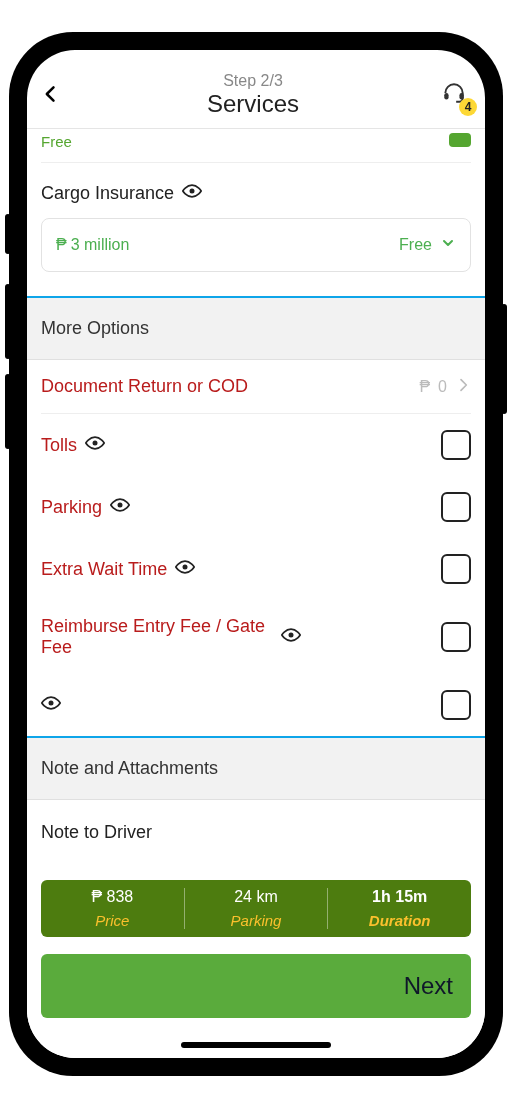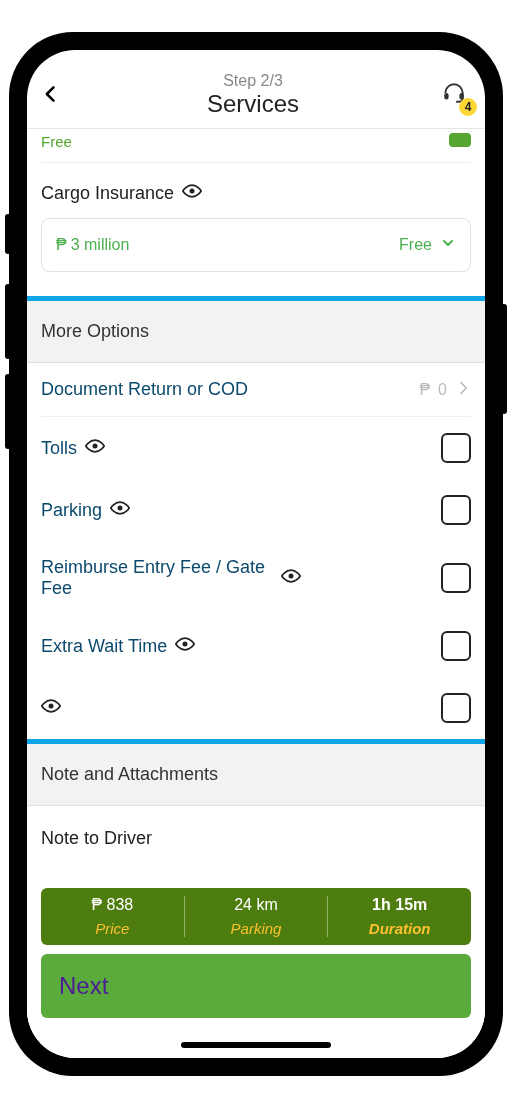--- a/index.html
+++ b/index.html
@@ -125,32 +125,32 @@
   }
   .card-left { color: #4caf50; font-size: 16px; display: flex; align-items: center; gap: 4px; }
   .peso { font-family: inherit; }
   .card-right { color: #4caf50; font-size: 16px; display: flex; align-items: center; gap: 8px; }
   .chev-down svg { width: 16px; height: 16px; }
   .grey-bar {
     background: #f2f2f2;
     color: #333;
     font-size: 18px;
     padding: 20px 14px;
-    border-top: 5px solid #0ea5e9;
+    border-top: 2px solid #0ea5e9;
     border-bottom: 1px solid #e0e0e0;
   }
   .row {
     padding: 16px 14px;
     display: flex;
     align-items: center;
     justify-content: space-between;
   }
   .row-label {
     font-size: 18px;
-    color: #0c4a6e;
+    color: #b91c1c;
     display: flex;
     align-items: center;
     gap: 8px;
     max-width: 260px;
   }
   .row-right {
     display: flex;
     align-items: center;
     gap: 8px;
     color: #bbb;
@@ -182,25 +182,25 @@
     padding: 8px 0;
   }
   .summary-cell {
     flex: 1;
     border-right: 1px solid rgba(255,255,255,0.4);
   }
   .summary-cell:last-child { border-right: none; font-weight: bold; }
   .summary-value { font-size: 16px; color: #fff; }
   .summary-label { font-size: 15px; color: #fbc02d; margin-top: 6px; font-style: italic; }
   .next-btn {
-    margin-top: 9px;
+    margin-top: 17px;
     background: #5aab3c;
-    color: #4c1d95;
+    color: #0f172a;
     font-size: 24px;
-    text-align: left;
+    text-align: right;
     padding: 18px;
     border-radius: 6px;
   }
 </style>
 </head>
 <body>
 
 <div class="phone-frame">
   <div class="side-btn left1"></div>
   <div class="side-btn left2"></div>
@@ -298,32 +298,32 @@
           <span class="eye-icon"><svg viewBox="0 0 24 24">
                 <path d="M1 12s4-7 11-7 11 7 11 7-4 7-11 7S1 12 1 12z" fill="none" stroke="#222" stroke-width="2"></path>
                 <circle cx="12" cy="12" r="3" fill="#222"></circle>
               </svg></span>
         </div>
         <div class="checkbox"></div>
       </div>
 
       <div class="row">
         <div class="row-label">
+          <span>Extra Wait Time</span>
+          <span class="eye-icon"><svg viewBox="0 0 24 24">
+                <path d="M1 12s4-7 11-7 11 7 11 7-4 7-11 7S1 12 1 12z" fill="none" stroke="#222" stroke-width="2"></path>
+                <circle cx="12" cy="12" r="3" fill="#222"></circle>
+              </svg></span>
+        </div>
+        <div class="checkbox"></div>
+      </div>
+
+      <div class="row">
+        <div class="row-label">
           <span>Reimburse Entry Fee / Gate Fee</span>
-          <span class="eye-icon"><svg viewBox="0 0 24 24">
-                <path d="M1 12s4-7 11-7 11 7 11 7-4 7-11 7S1 12 1 12z" fill="none" stroke="#222" stroke-width="2"></path>
-                <circle cx="12" cy="12" r="3" fill="#222"></circle>
-              </svg></span>
-        </div>
-        <div class="checkbox"></div>
-      </div>
-
-      <div class="row">
-        <div class="row-label">
-          <span>Extra Wait Time</span>
           <span class="eye-icon"><svg viewBox="0 0 24 24">
                 <path d="M1 12s4-7 11-7 11 7 11 7-4 7-11 7S1 12 1 12z" fill="none" stroke="#222" stroke-width="2"></path>
                 <circle cx="12" cy="12" r="3" fill="#222"></circle>
               </svg></span>
         </div>
         <div class="checkbox"></div>
       </div>
 
       <div class="row">
         <div class="row-label">

